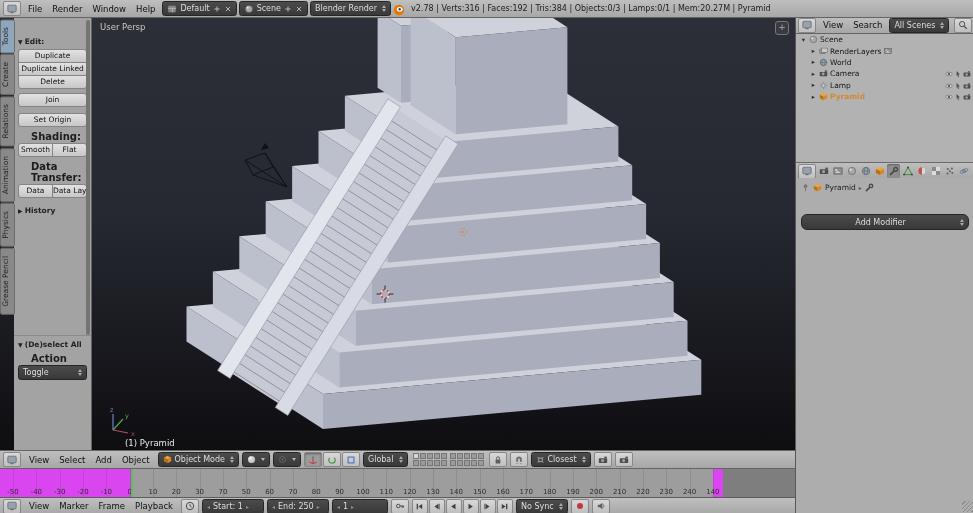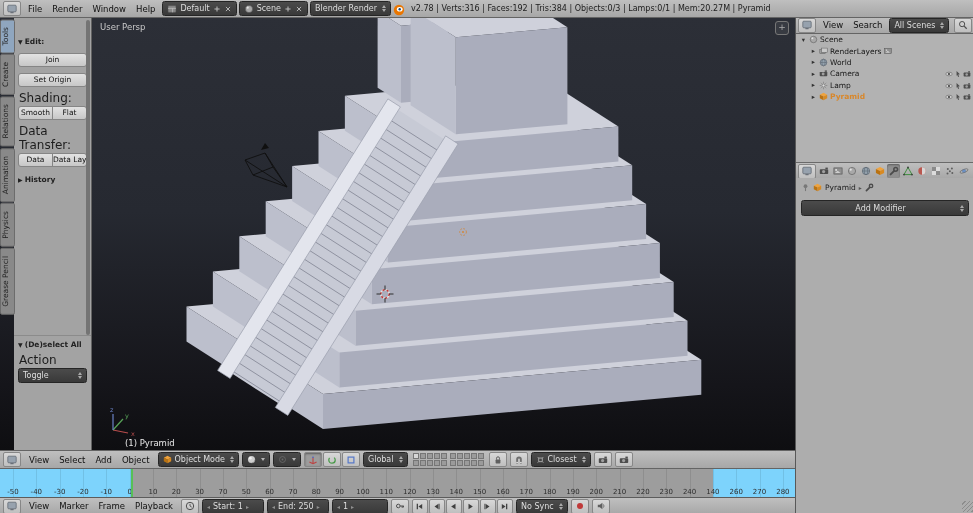--- a/index.html
+++ b/index.html
@@ -30,45 +30,45 @@
 .stack .tbtn{margin-bottom:-1px;border-radius:0;}
 .stack .tbtn:first-child{border-radius:3px 3px 0 0;}
 .stack .tbtn:last-child{border-radius:0 0 3px 3px;margin-bottom:0;}
 .pair{display:flex;margin:0 4px;}
 .pair .tbtn{flex:1;margin:0;border-radius:0;}
 .pair .tbtn:first-child{border-radius:3px 0 0 3px;}
 .pair .tbtn:last-child{border-radius:0 3px 3px 0;margin-left:-1px;}
 .ptitle{font-size:7.5px;font-weight:bold;color:#222;margin:2px 4px 3px;}
 .ptitle::before{content:"▼ ";font-size:6px;}
 .ptitle.closed::before{content:"▶ ";}
-.plabel{font-size:12px;color:#1d1d1d;margin:4px 5px 1px;}
+.plabel{font-size:10px;color:#1d1d1d;margin:4px 17px 1px;font-weight:bold;}
 .spacer4{height:4px;}.spacer6{height:6px;}
 #redo-panel{position:absolute;left:0;right:0;top:318px;border-top:1px solid #8b8b8b;padding-top:2px;}
 #shelf-scroll{position:absolute;right:1px;top:3px;width:4px;height:315px;background:#747474;border-radius:2px;}
 #rightcol{position:absolute;left:795px;top:17px;width:178px;height:496px;background:#b2b2b2;border-left:1px solid #585858;z-index:5;}
 #outliner-hdr{position:absolute;top:0;left:0;right:0;height:16px;gap:2px;padding:0 2px;}
 #outliner-tree{position:absolute;top:17px;left:0;right:0;height:128px;}
 .orow{display:flex;align-items:center;height:11.4px;font-size:7.5px;color:#161616;gap:2px;}
 .expander{font-size:6.5px;color:#333;width:7px;text-align:center;flex:none;}
 .olabel{white-space:nowrap;}
 .tailgrp{margin-left:auto;display:flex;gap:1px;padding-right:3px;}
 #props-hdr{position:absolute;top:145px;left:0;right:0;height:16px;gap:1px;padding:0 2px;border-top:1px solid #6a6a6a;}
 .ptab{width:13px;height:14px;display:inline-flex;align-items:center;justify-content:center;border-radius:2px;flex:none;}
 .ptab.active{background:#8f8f8f;box-shadow:inset 0 1px 2px rgba(0,0,0,.35);}
 #props-body{position:absolute;top:161px;left:0;right:0;bottom:0;background:#adadad;}
 .bc{display:flex;align-items:center;gap:3px;padding:5px 5px 2px;font-size:7.5px;color:#1c1c1c;}
 .bcsep{font-size:6px;color:#555;}
-#addmod{display:flex;margin:6px 5px;height:14px;}
+#addmod{display:flex;margin:20px 5px;height:14px;border-radius:6px;}
 #grip{position:absolute;right:1px;bottom:1px;width:11px;height:11px;background:repeating-linear-gradient(135deg,transparent 0 2px,#8c8c8c 2px 3px);z-index:7;}
 #v3dhdr{position:absolute;left:0;top:450px;width:795px;height:17px;gap:3px;padding:0 3px;border-top:1px solid #646464;z-index:4;}
 .lgrid{display:inline-flex;gap:3px;margin:0 2px;}
 .lblock{display:grid;grid-template-columns:repeat(5,6px);grid-auto-rows:6px;gap:1px;}
 .lcell{background:#9b9b9b;border:1px solid #767676;box-sizing:border-box;}
 .lcell.active{background:#d6d6d6;}
-#ruler{position:absolute;left:0;top:467px;width:795px;height:30px;background:#7dd3fc;border-top:1px solid #555;overflow:hidden;}
+#ruler{position:absolute;left:0;top:467px;width:723px;height:30px;background:#d946ef;border-top:1px solid #555;overflow:hidden;}
 .ruler-band{position:absolute;top:0;bottom:0;background:#9d9d9d;}
 .tick{position:absolute;top:0;bottom:0;width:1px;background:rgba(0,0,0,0.09);}
 .ruler-num{position:absolute;bottom:2px;transform:translateX(-50%);font-size:7px;color:#2d2d2d;}
 .cfline{position:absolute;top:0;bottom:0;width:2px;}
 #tlhdr{position:absolute;left:0;top:497px;width:795px;height:16px;gap:3px;padding:0 3px;border-top:1px solid #5c5c5c;z-index:4;}
 .nf{min-width:52px;}
 .nf .arr{font-size:6px;color:#8f8f8f;}
 .cur{min-width:46px;}
 </style>
 </head>
@@ -223,20 +223,25 @@
     <div id="shelf-tabs">
         <div class="vtab active">Tools</div>
         <div class="vtab">Create</div>
         <div class="vtab">Relations</div>
         <div class="vtab">Animation</div>
         <div class="vtab">Physics</div>
         <div class="vtab">Grease Pencil</div>
       </div>
     <div id="toolshelf">
       <div class="ptitle">Edit:</div>
+      <div class="stack">
+        <div class="tbtn">Duplicate</div>
+        <div class="tbtn">Duplicate Linked</div>
+        <div class="tbtn">Delete</div>
+      </div>
       <div class="spacer4"></div>
       <div class="tbtn">Join</div>
       <div class="spacer6"></div>
       <div class="tbtn">Set Origin</div>
       <div class="plabel">Shading:</div>
       <div class="pair">
         <div class="tbtn">Smooth</div>
         <div class="tbtn">Flat</div>
       </div>
       <div class="plabel">Data Transfer:</div>

